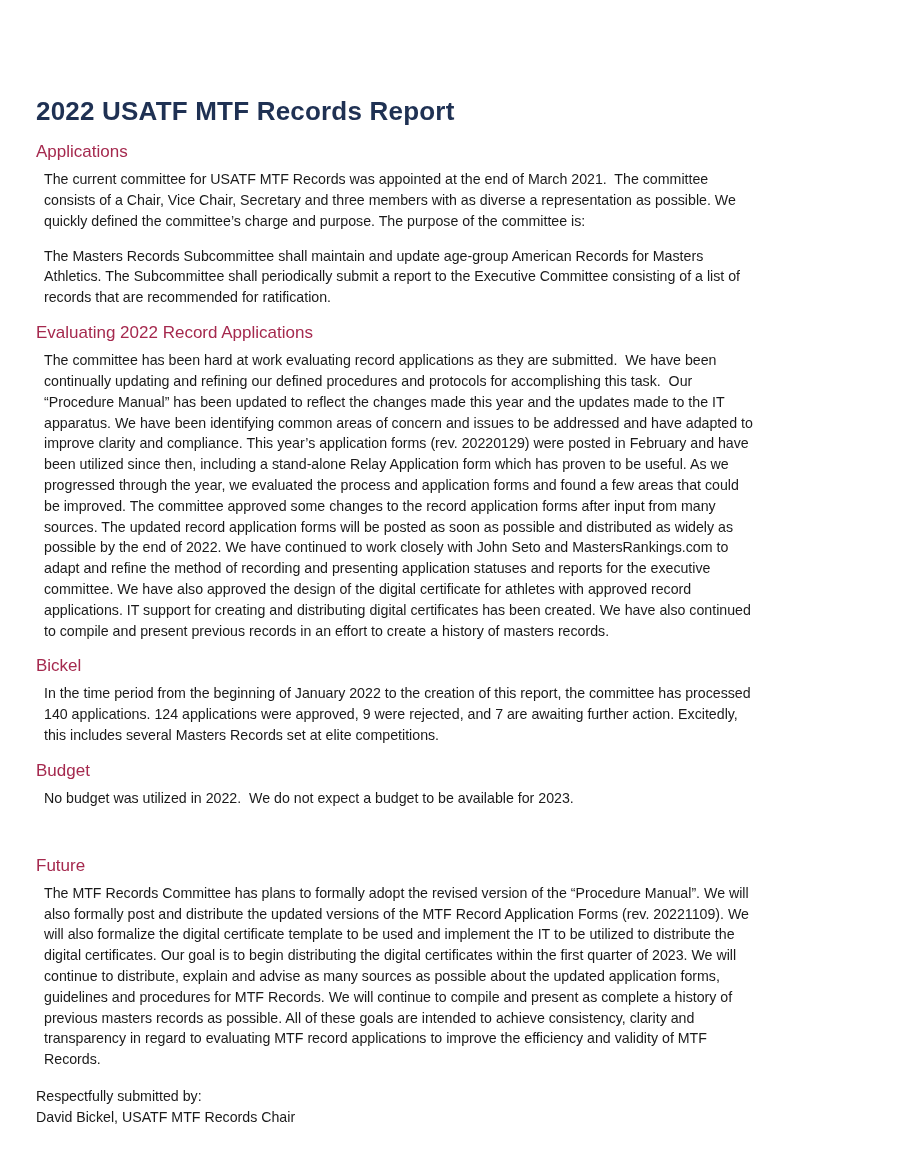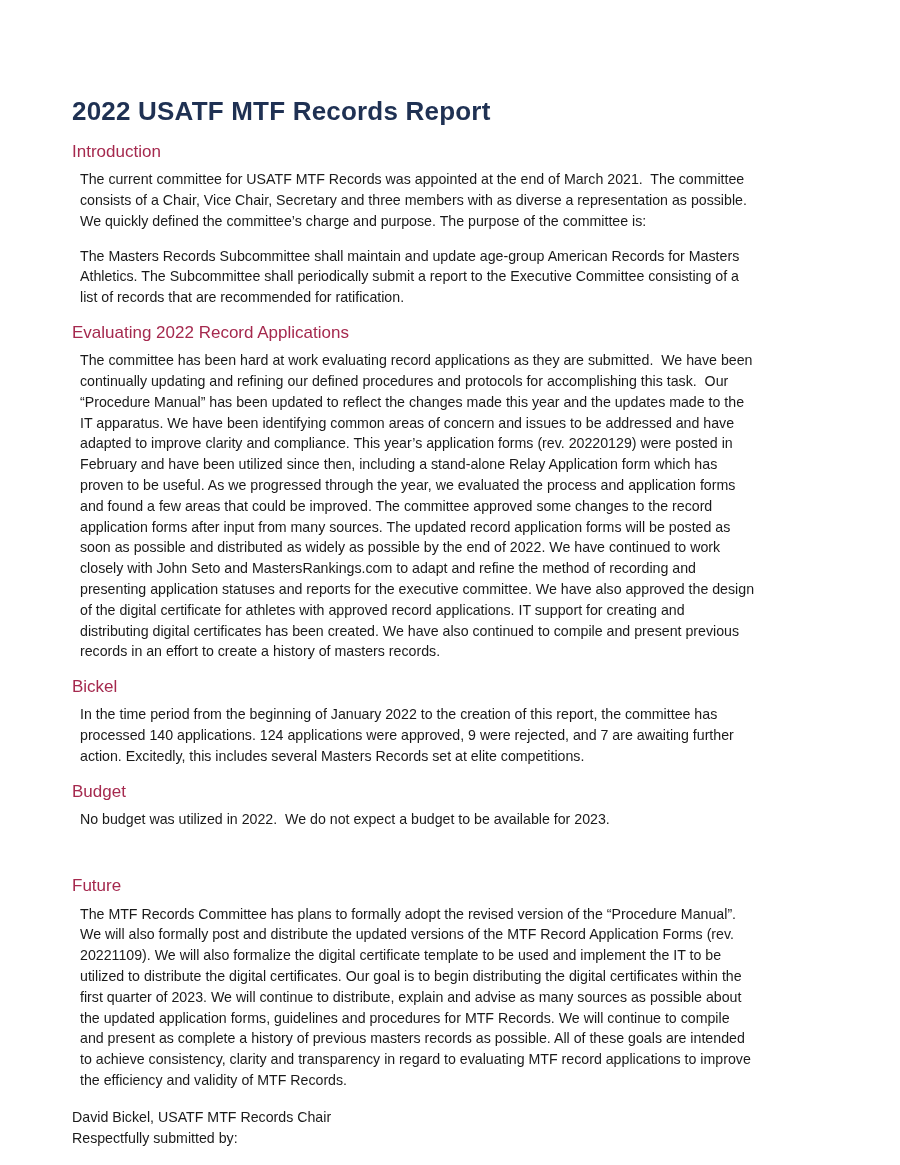--- a/index.html
+++ b/index.html
@@ -13,21 +13,21 @@
     height: 1165px;
     font-family: "Liberation Sans", sans-serif;
     color: #1a1a1a;
     overflow: hidden;
   }
   .page {
     box-sizing: border-box;
     width: 836px;
     height: 1165px;
     background: #ffffff;
-    padding: 96px 80px 40px 72px;
+    padding: 96px 80px 40px 36px;
   }
   h1.doc-title {
     margin: 0 0 10px 0;
     font-size: 26px;
     line-height: 1.2;
     font-weight: 700;
     color: #1f3153;
     letter-spacing: 0.2px;
   }
   h2.sec-heading {
@@ -56,21 +56,21 @@
   .signature div { margin: 0; }
 </style>
 </head>
 <body>
 
 <main class="page">
 
   <h1 class="doc-title">2022 USATF MTF Records Report</h1>
 
   <section>
-    <h2 class="sec-heading">Introduction</h2>
+    <h2 class="sec-heading">Applications</h2>
     <p class="para">The current committee for USATF MTF Records was appointed at the end of March 2021.  The committee consists of a Chair, Vice Chair, Secretary and three members with as diverse a representation as possible. We quickly defined the committee’s charge and purpose. The purpose of the committee is:</p>
     <p class="para">The Masters Records Subcommittee shall maintain and update age-group American Records for Masters Athletics. The Subcommittee shall periodically submit a report to the Executive Committee consisting of a list of records that are recommended for ratification.</p>
   </section>
 
   <section>
     <h2 class="sec-heading">Evaluating 2022 Record Applications</h2>
     <p class="para">The committee has been hard at work evaluating record applications as they are submitted.  We have been continually updating and refining our defined procedures and protocols for accomplishing this task.  Our “Procedure Manual” has been updated to reflect the changes made this year and the updates made to the IT apparatus. We have been identifying common areas of concern and issues to be addressed and have adapted to improve clarity and compliance. This year’s application forms (rev. 20220129) were posted in February and have been utilized since then, including a stand-alone Relay Application form which has proven to be useful. As we progressed through the year, we evaluated the process and application forms and found a few areas that could be improved. The committee approved some changes to the record application forms after input from many sources. The updated record application forms will be posted as soon as possible and distributed as widely as possible by the end of 2022. We have continued to work closely with John Seto and MastersRankings.com to adapt and refine the method of recording and presenting application statuses and reports for the executive committee. We have also approved the design of the digital certificate for athletes with approved record applications. IT support for creating and distributing digital certificates has been created. We have also continued to compile and present previous records in an effort to create a history of masters records.</p>
   </section>
 
   <section>
@@ -82,17 +82,17 @@
     <h2 class="sec-heading">Budget</h2>
     <p class="para gap-above">No budget was utilized in 2022.  We do not expect a budget to be available for 2023.</p>
   </section>
 
   <section>
     <h2 class="sec-heading gap-above-lg">Future</h2>
     <p class="para">The MTF Records Committee has plans to formally adopt the revised version of the “Procedure Manual”. We will also formally post and distribute the updated versions of the MTF Record Application Forms (rev. 20221109). We will also formalize the digital certificate template to be used and implement the IT to be utilized to distribute the digital certificates. Our goal is to begin distributing the digital certificates within the first quarter of 2023. We will continue to distribute, explain and advise as many sources as possible about the updated application forms, guidelines and procedures for MTF Records. We will continue to compile and present as complete a history of previous masters records as possible. All of these goals are intended to achieve consistency, clarity and transparency in regard to evaluating MTF record applications to improve the efficiency and validity of MTF Records.</p>
   </section>
 
   <div class="signature">
+    <div>Respectfully submitted by:</div>
     <div>David Bickel, USATF MTF Records Chair</div>
-    <div>Respectfully submitted by:</div>
   </div>
 
 </main>
 
 </body></html>

